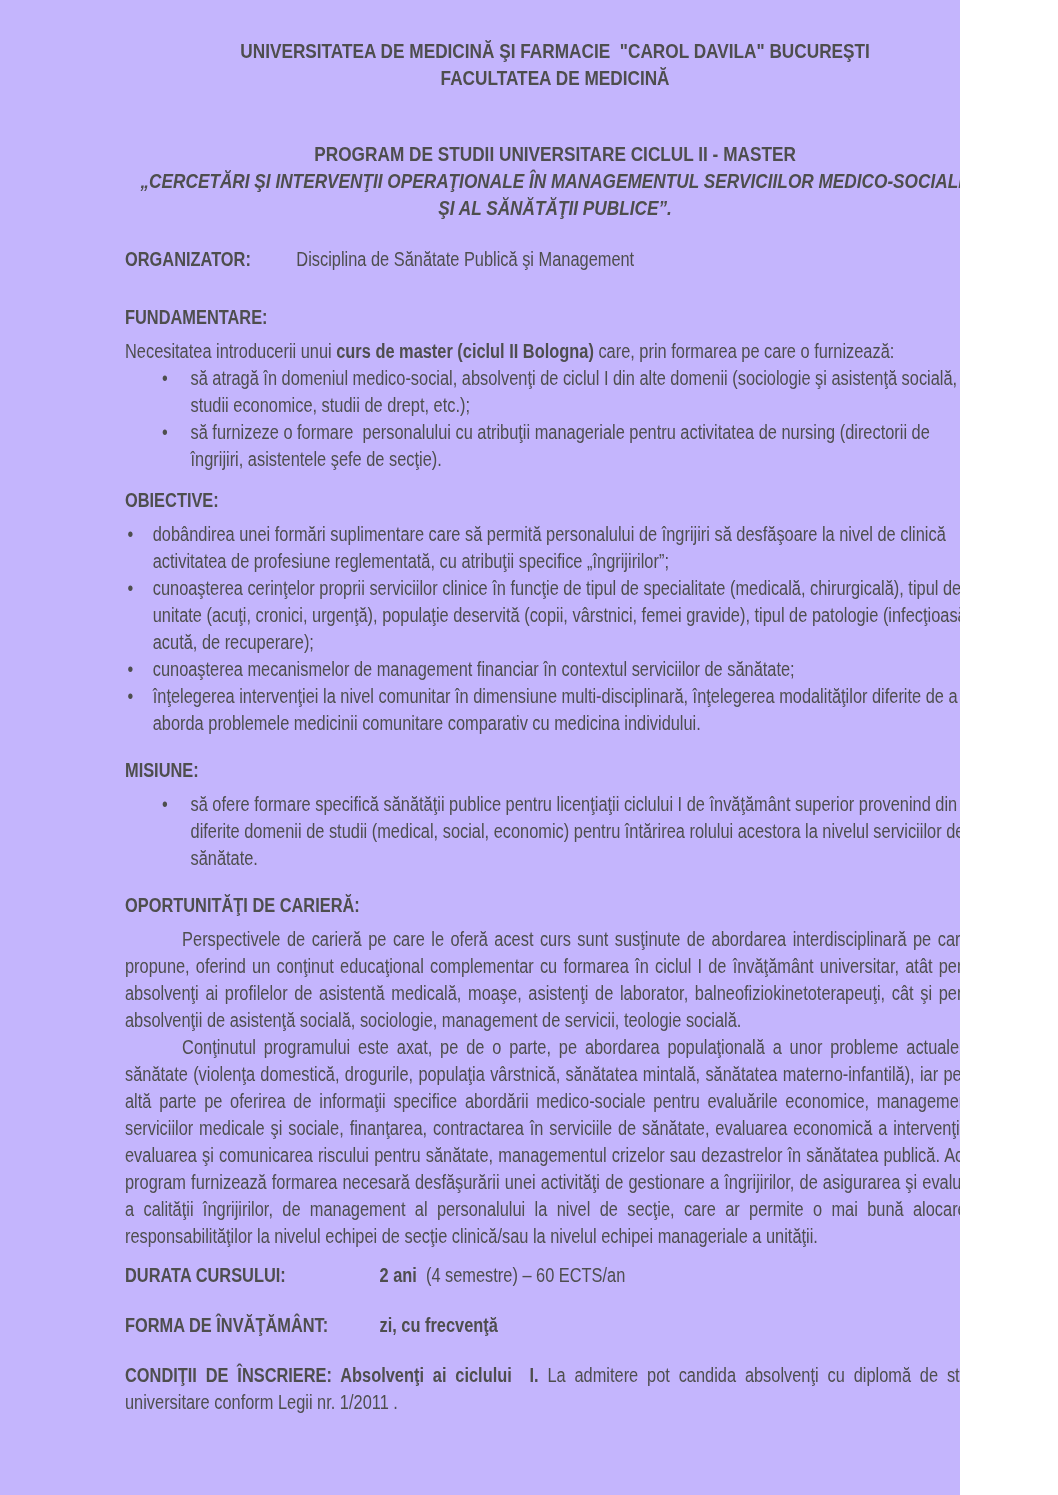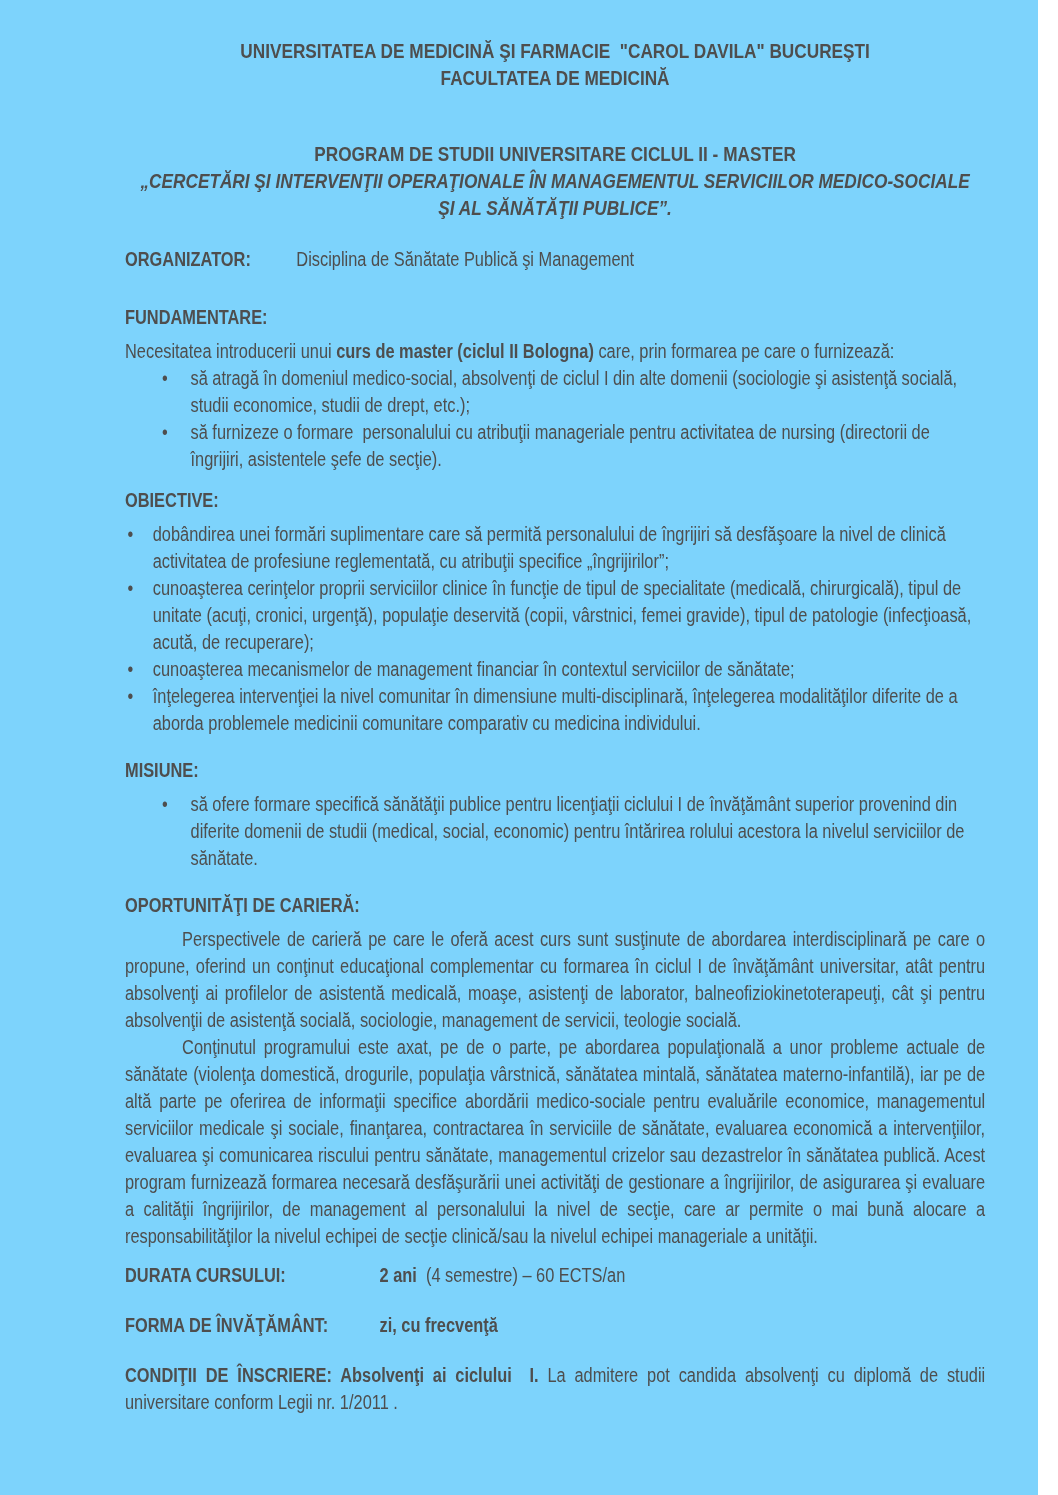--- a/index.html
+++ b/index.html
@@ -1,20 +1,20 @@
 <!DOCTYPE html>
 <html><head>
 <meta charset="utf-8">
 <style>
   html, body { margin: 0; padding: 0; background: #ffffff; }
   .page {
     position: relative;
-    width: 1038px;
+    width: 960px;
     height: 1495px;
-    background: #7dd3fc;
+    background: #c4b5fd;
     overflow: hidden;
     font-family: "Liberation Sans", sans-serif;
     color: #4e4e4e;
   }
   
   .content {
     position: absolute;
     left: 125px;
     top: 0;
     width: 1024px;

